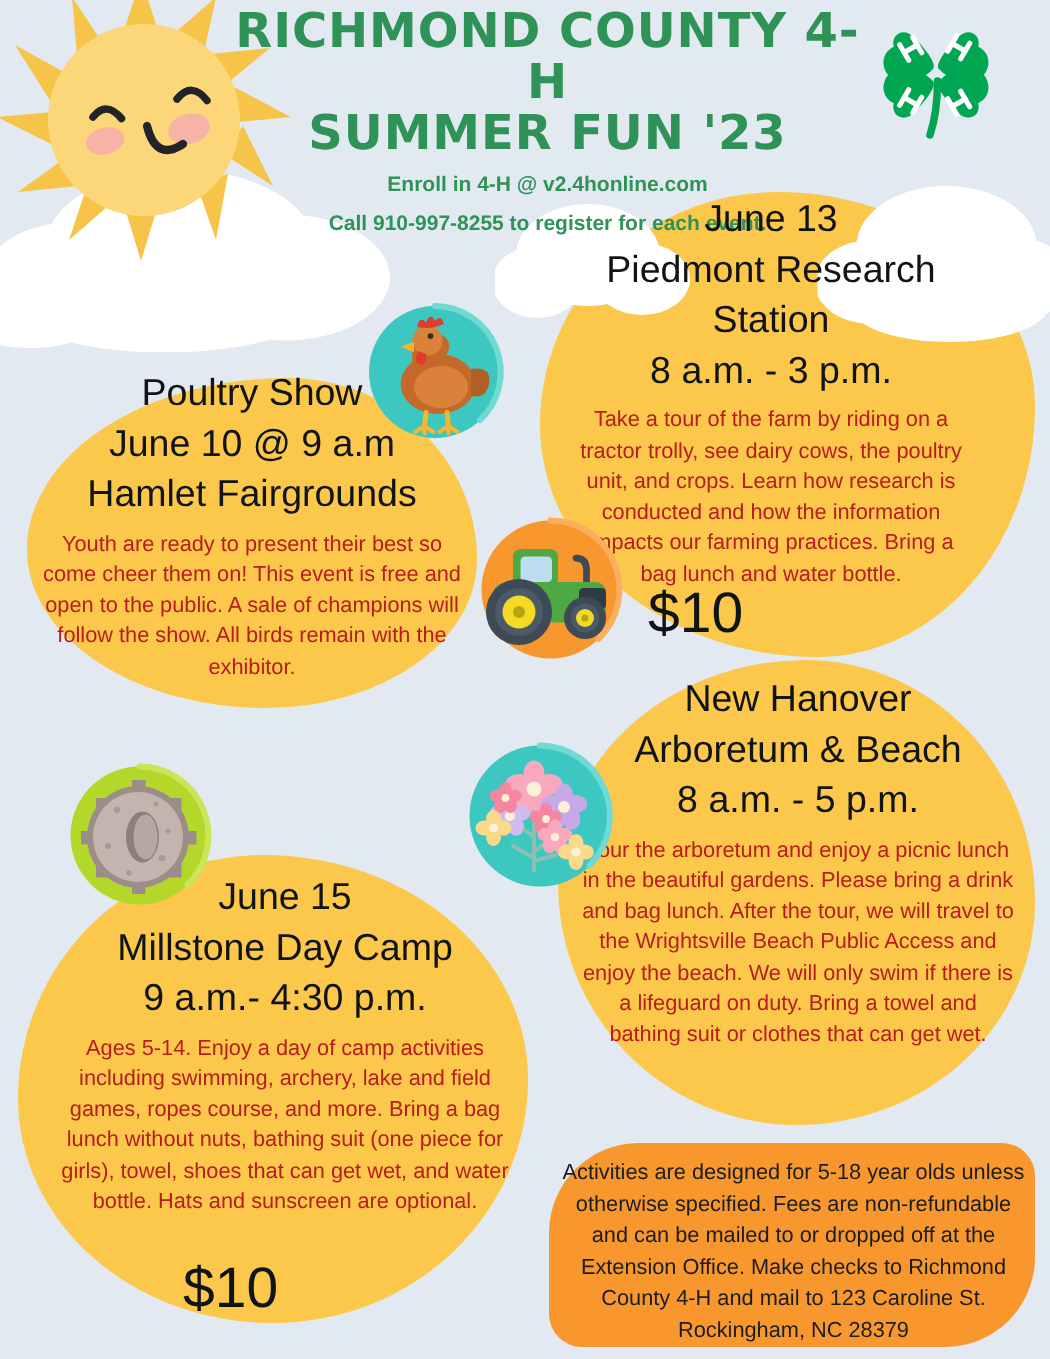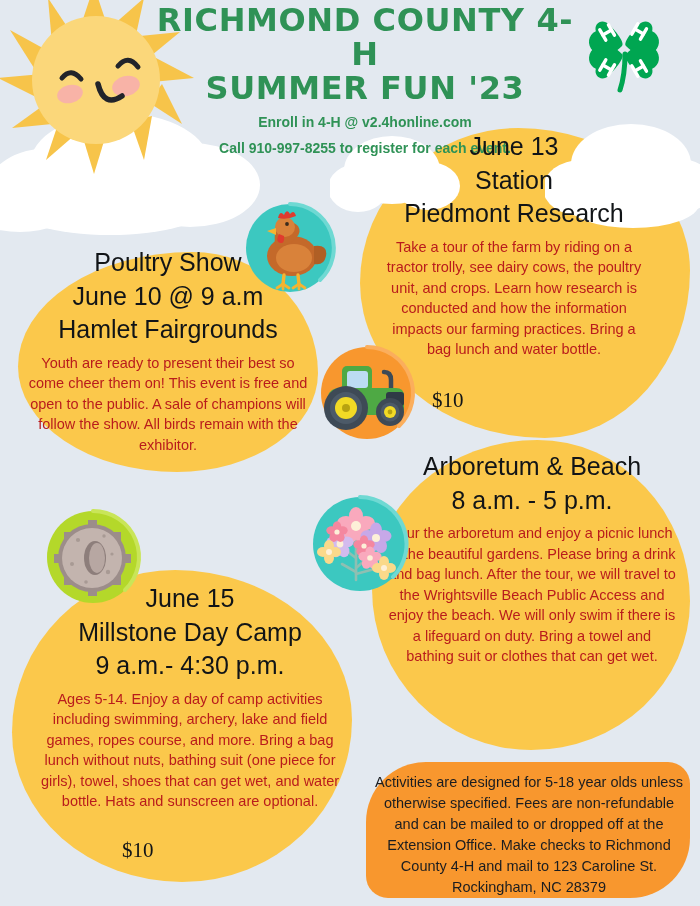--- a/index.html
+++ b/index.html
@@ -88,22 +88,22 @@
   }
   .ev-body {
     color: #b91c1c;
     font-size: 14.5px;
     line-height: 1.42;
     margin-top: 6px;
     font-family: "Liberation Sans", sans-serif;
   }
   .ev-price {
     color: #111417;
-    font-size: 21px;
-    font-family: Liberation Serif, serif;
+    font-size: 38px;
+    font-family: Liberation Sans, sans-serif;
   }
 
   #ev-poultry  { left: 28px;  top: 246px; width: 280px; }
   #ev-piedmont { left: 379px; top: 130px; width: 270px; }
   #ev-hanover  { left: 388px; top: 450px; width: 288px; }
   #ev-millstone{ left: 30px;  top: 582px; width: 320px; }
 
   #price-piedmont { position: absolute; left: 432px; top: 388px; z-index: 8; }
   #price-millstone{ position: absolute; left: 122px; top: 838px; z-index: 8; }
 
@@ -244,27 +244,29 @@
 
   <div class="event" id="ev-poultry">
     <div class="ev-head">Poultry Show</div>
     <div class="ev-head">June 10 @ 9 a.m</div>
     <div class="ev-head">Hamlet Fairgrounds</div>
     <div class="ev-body">Youth are ready to present their best so come cheer them on!  This event is free and open to the public. A sale of champions will follow the show. All birds remain with the exhibitor.</div>
   </div>
 
   <div class="event" id="ev-piedmont">
     <div class="ev-head">June 13</div>
+    <div class="ev-head">Piedmont Research</div>
     <div class="ev-head">Station</div>
-    <div class="ev-head">Piedmont Research</div>
+    <div class="ev-head">8 a.m. - 3 p.m.</div>
     <div class="ev-body">Take a tour of the farm by riding on a tractor trolly, see dairy cows, the poultry unit, and crops. Learn how research is conducted and how the information impacts our farming practices. Bring a bag lunch and water bottle.</div>
   </div>
   <div class="ev-price" id="price-piedmont">$10</div>
 
   <div class="event" id="ev-hanover">
+    <div class="ev-head">New Hanover</div>
     <div class="ev-head">Arboretum &amp; Beach</div>
     <div class="ev-head">8 a.m. - 5 p.m.</div>
     <div class="ev-body">Tour the arboretum and enjoy a picnic lunch in the beautiful gardens. Please bring a drink and bag lunch. After the tour, we will travel to the Wrightsville Beach Public Access and enjoy the beach.  We will only swim if there is a lifeguard on duty.  Bring a towel and bathing suit or clothes that can get wet.</div>
   </div>
 
   <div class="event" id="ev-millstone">
     <div class="ev-head">June 15</div>
     <div class="ev-head">Millstone Day Camp</div>
     <div class="ev-head">9 a.m.- 4:30 p.m.</div>
     <div class="ev-body">Ages 5-14. Enjoy a day of camp activities including swimming, archery, lake and field games, ropes course, and more.  Bring a bag lunch without nuts, bathing suit (one piece for girls), towel, shoes that can get wet, and water bottle.  Hats and sunscreen are optional.</div>

